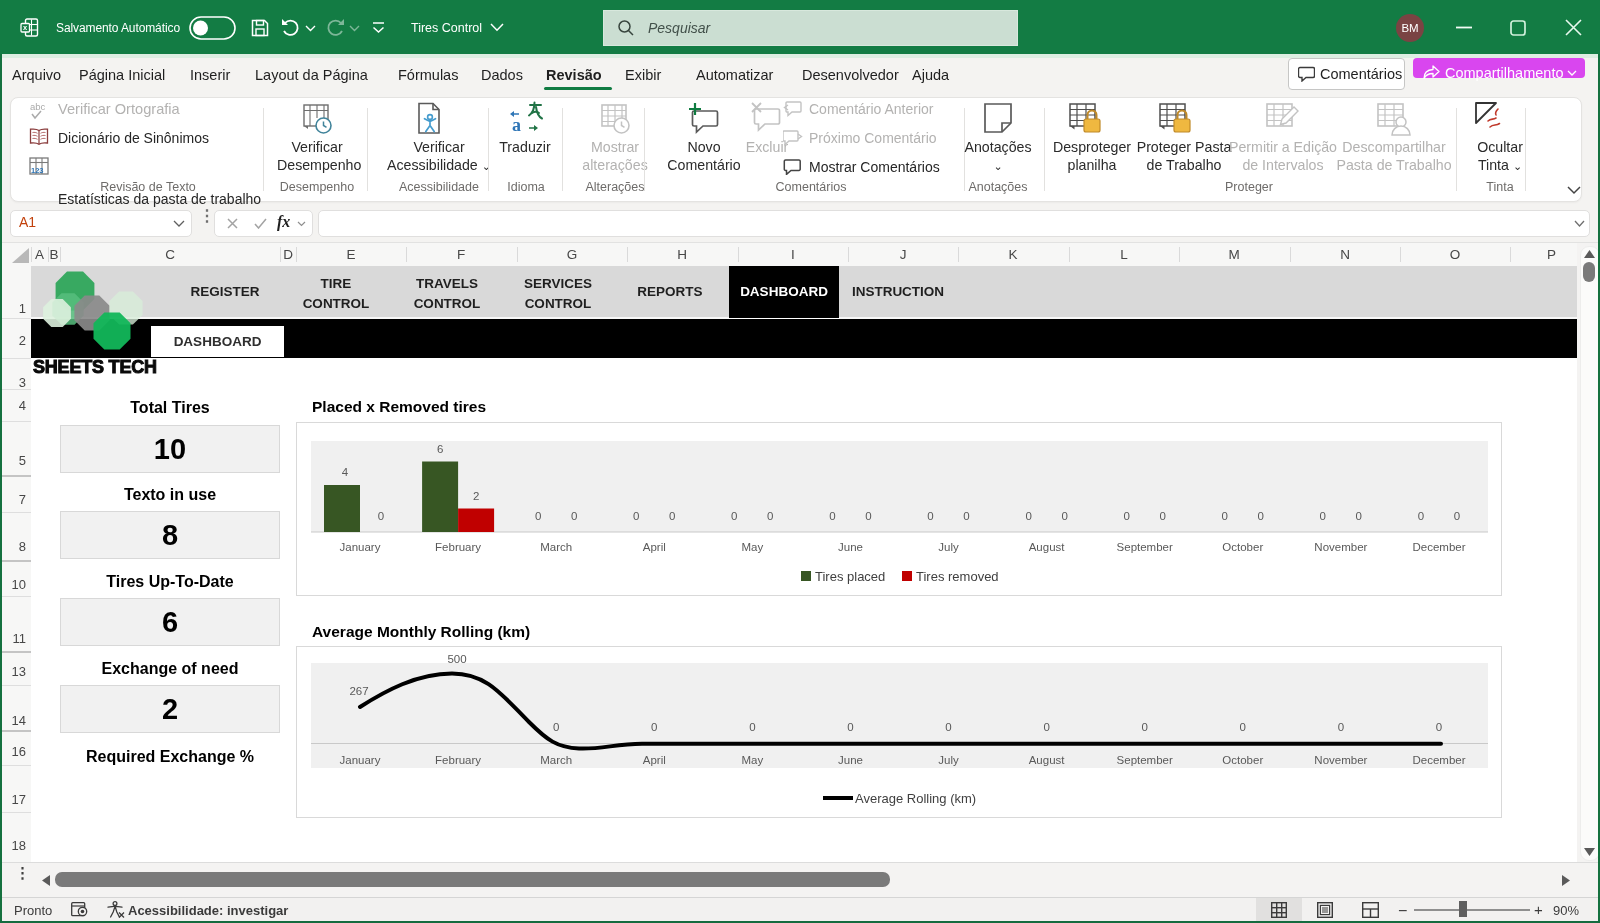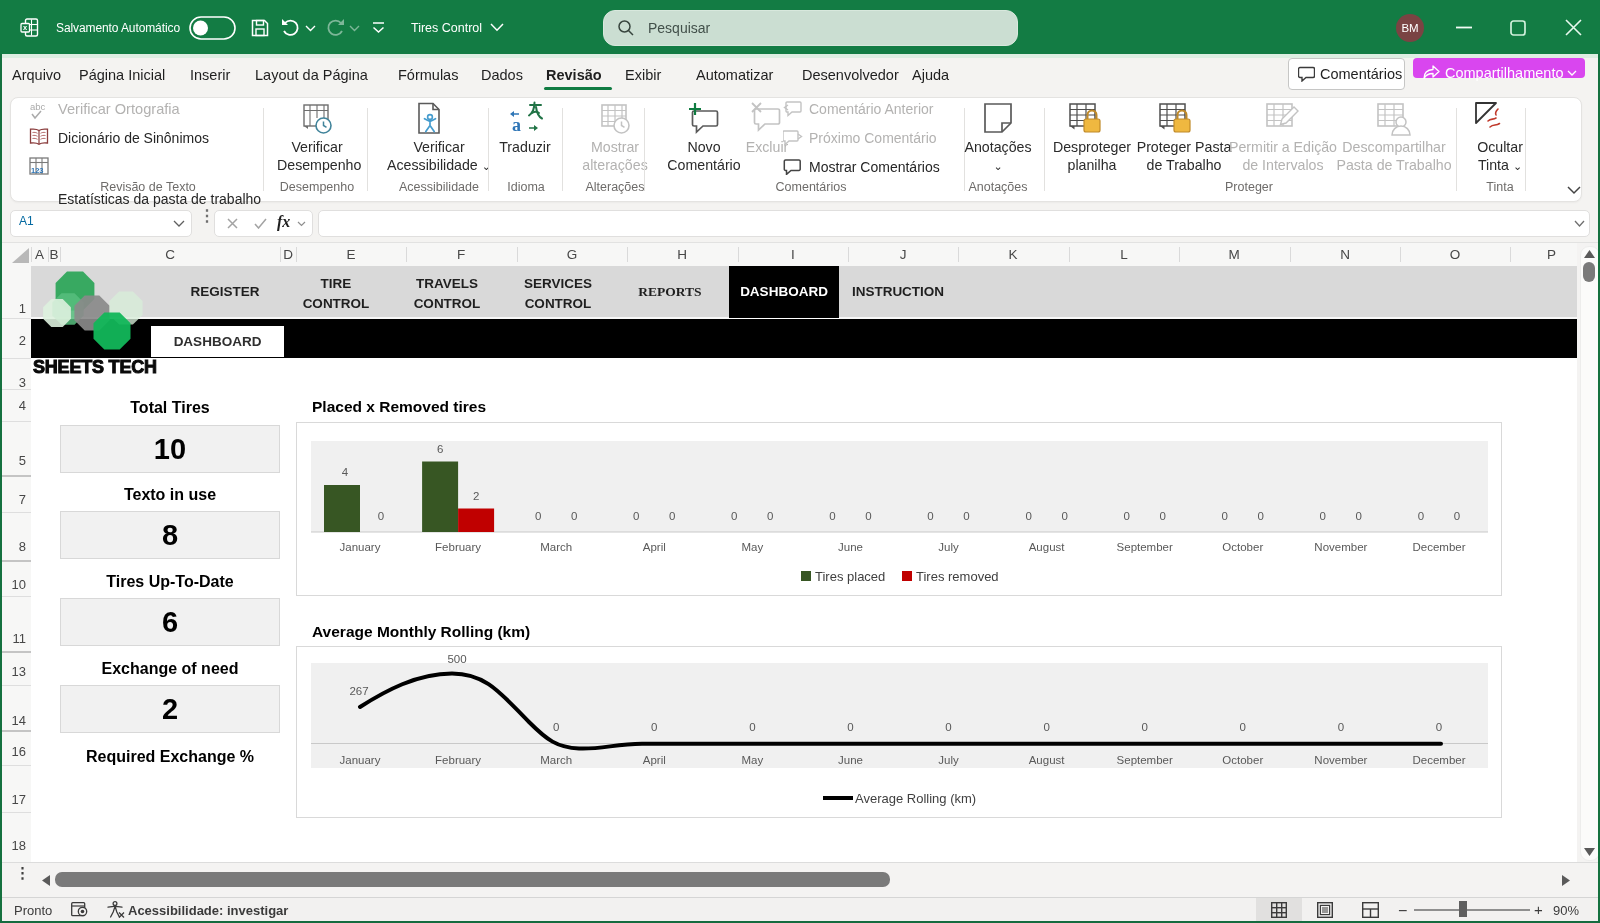--- a/index.html
+++ b/index.html
@@ -74,21 +74,21 @@
       <path d="M1 1 l4.5 4.5 L10 1" fill="none" stroke="#fff" stroke-width="1.4"></path>
     </svg>
   <svg class="abs" style="left:371px;top:21px" width="15" height="13" viewBox="0 0 15 13">
     <line x1="2" y1="2" x2="13" y2="2" stroke="#fff" stroke-width="1.5"></line>
     <path d="M2.5 6.5 l5 4.5 5-4.5" fill="none" stroke="#fff" stroke-width="1.5"></path>
   </svg>
   <div class="abs" style="left:411px;top:19px;font-size:12.5px;height:18px;line-height:18px;">Tires Control</div>
   <svg class="abs" style="left:490px;top:23px" width="14" height="9" viewBox="0 0 14 9">
       <path d="M1 1 l6 6.2 L13 1" fill="none" stroke="#fff" stroke-width="1.5"></path>
     </svg>
-  <div class="abs" style="left:603px;top:10px;width:413px;height:34px;background:#CBDED2;border-radius:12px;border:1px solid #D8E8DD;">
+  <div class="abs" style="left:603px;top:10px;width:413px;height:34px;background:#CBDED2;border-radius:0;border:1px solid #D8E8DD;font-style:italic;">
     <svg class="abs" style="left:13px;top:8px" width="18" height="18" viewBox="0 0 18 18">
       <circle cx="7.5" cy="7.5" r="5.5" fill="none" stroke="#38453E" stroke-width="1.5"></circle>
       <line x1="11.5" y1="11.5" x2="16" y2="16" stroke="#38453E" stroke-width="1.5"></line>
     </svg>
     <div class="abs" style="left:44px;top:8px;font-size:14px;color:#42504A;height:18px;line-height:18px;">Pesquisar</div>
   </div>
   <div class="abs" style="left:1396px;top:14px;width:28px;height:28px;border-radius:50%;background:#7A4343;color:#fff;font-size:11.5px;text-align:center;line-height:28px;">BM</div>
   <svg class="abs" style="left:1456px;top:26px" width="16" height="3" viewBox="0 0 16 3">
       <line x1="0" y1="1.5" x2="16" y2="1.5" stroke="#F2FBF5" stroke-width="1.8"></line>
     </svg>
@@ -269,21 +269,21 @@
 <div class="abs glabel" style="left:1459px;width:60px;">Tinta</div>
 <div class="abs rsep" style="left:1514px;"></div>
 <svg class="abs" style="left:1556px;top:88px" width="14" height="9" viewBox="0 0 14 9">
         <path d="M1 1 l6 6 6-6" fill="none" stroke="#444" stroke-width="1.5"></path>
       </svg>
 </div>
   </div>
 
 <div class="abs" id="fbar">
   <div class="abs fbox" style="left:10px;width:180px;">
-    <div class="abs" style="left:8px;top:3px;font-size:12px;color:#0369a1;">A1</div>
+    <div class="abs" style="left:8px;top:3px;font-size:14px;color:#c2410c;">A1</div>
     <svg class="abs" style="left:162px;top:9px" width="12" height="8" viewBox="0 0 12 8">
         <path d="M1 1 l5 5 5-5" fill="none" stroke="#5f5f5f" stroke-width="1.3"></path>
       </svg>
   </div>
   <div class="abs" style="left:199px;top:5px;color:#6f6f6f;font-size:16px;font-weight:bold;line-height:7px;">⋮</div>
   <div class="abs fbox" style="left:214px;width:97px;">
     <svg class="abs" style="left:12px;top:7px" width="11" height="11" viewBox="0 0 11 11">
         <path d="M1 1 L10 10 M10 1 L1 10" stroke="#A3A3A3" stroke-width="1.5"></path>
       </svg>
     <svg class="abs" style="left:39px;top:7px" width="13" height="11" viewBox="0 0 13 11">
@@ -372,21 +372,21 @@
 <div class="abs" style="left:0;top:464px;width:31px;height:2px;background:#C4C4C4;"></div>
 </div>
 
 <div class="abs" id="sheet">
 <div class="abs" style="left:0;top:0;width:1546px;height:51.5px;background:#D9D9D9;"></div>
 <div class="abs" style="left:698px;top:0;width:110px;height:51.5px;background:#000;"></div>
 <div class="abs navtab" style="left:124px;width:140px;top:16px;line-height:20px;color:#1f1f1f;">REGISTER</div>
 <div class="abs navtab" style="left:235px;width:140px;top:8px;line-height:20px;color:#1f1f1f;">TIRE<br>CONTROL</div>
 <div class="abs navtab" style="left:346px;width:140px;top:8px;line-height:20px;color:#1f1f1f;">TRAVELS<br>CONTROL</div>
 <div class="abs navtab" style="left:457px;width:140px;top:8px;line-height:20px;color:#1f1f1f;">SERVICES<br>CONTROL</div>
-<div class="abs navtab" style="left:569px;width:140px;top:16px;line-height:20px;color:#1f1f1f;font-family:Liberation Serif, serif;">REPORTS</div>
+<div class="abs navtab" style="left:569px;width:140px;top:16px;line-height:20px;color:#1f1f1f;">REPORTS</div>
 <div class="abs navtab" style="left:683px;width:140px;top:16px;line-height:20px;color:#fff;">DASHBOARD</div>
 <div class="abs navtab" style="left:797px;width:140px;top:16px;line-height:20px;color:#1f1f1f;">INSTRUCTION</div>
 <div class="abs" style="left:0;top:51px;width:698px;height:1.5px;background:#F7F7F7;"></div>
     <div class="abs" style="left:808px;top:51px;width:738px;height:1.5px;background:#F7F7F7;"></div>
     <div class="abs" style="left:0;top:52.5px;width:1546px;height:39.5px;background:#000;"></div>
 <div class="abs" style="left:120px;top:60px;width:133px;height:31px;background:#fff;"></div>
 <div class="abs" style="left:120px;top:66px;width:133px;height:20px;line-height:20px;text-align:center;font-weight:bold;font-size:13.5px;color:#2f2f2f;">DASHBOARD</div>
 <svg class="abs" style="left:0px;top:0px" width="160" height="120" viewBox="0 0 160 120">
       <polygon points="63.4,33.0 52.0,44.4 36.0,44.4 24.6,33.0 24.6,17.0 36.0,5.6 52.0,5.6 63.4,17.0" fill="#2FA65B" fill-opacity="0.95"></polygon>
       <polygon points="52.7,49.5 43.5,58.7 30.5,58.7 21.3,49.5 21.3,36.5 30.5,27.3 43.5,27.3 52.7,36.5" fill="#57BE7E" fill-opacity="0.85"></polygon>

